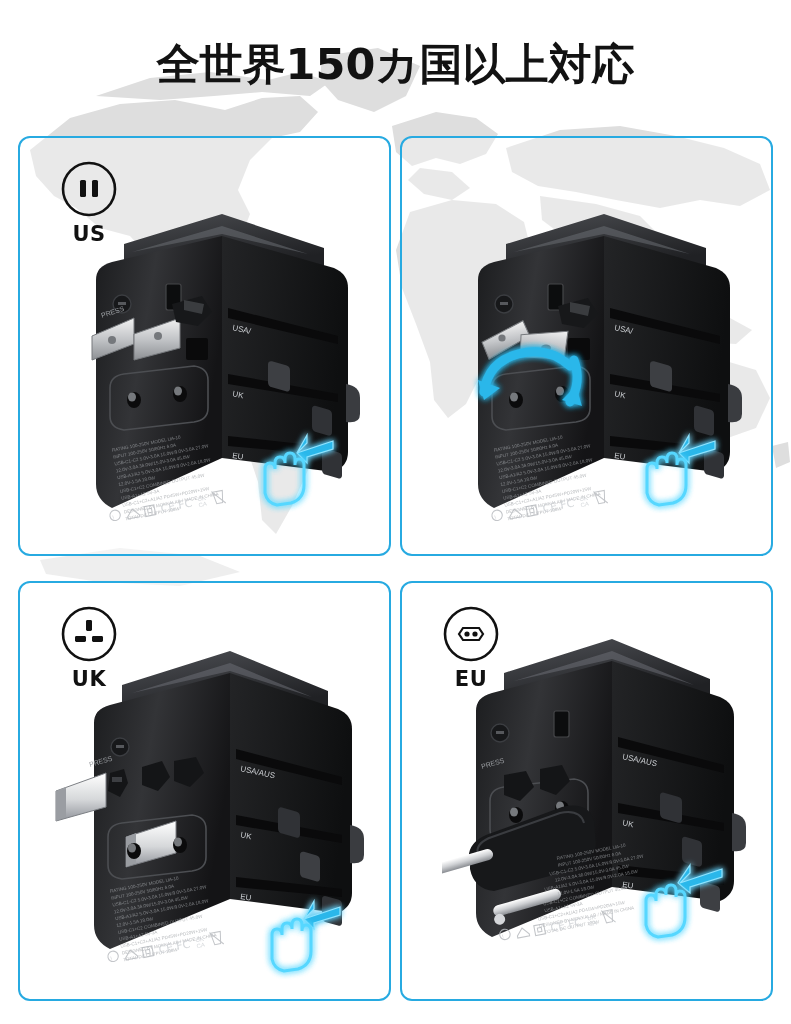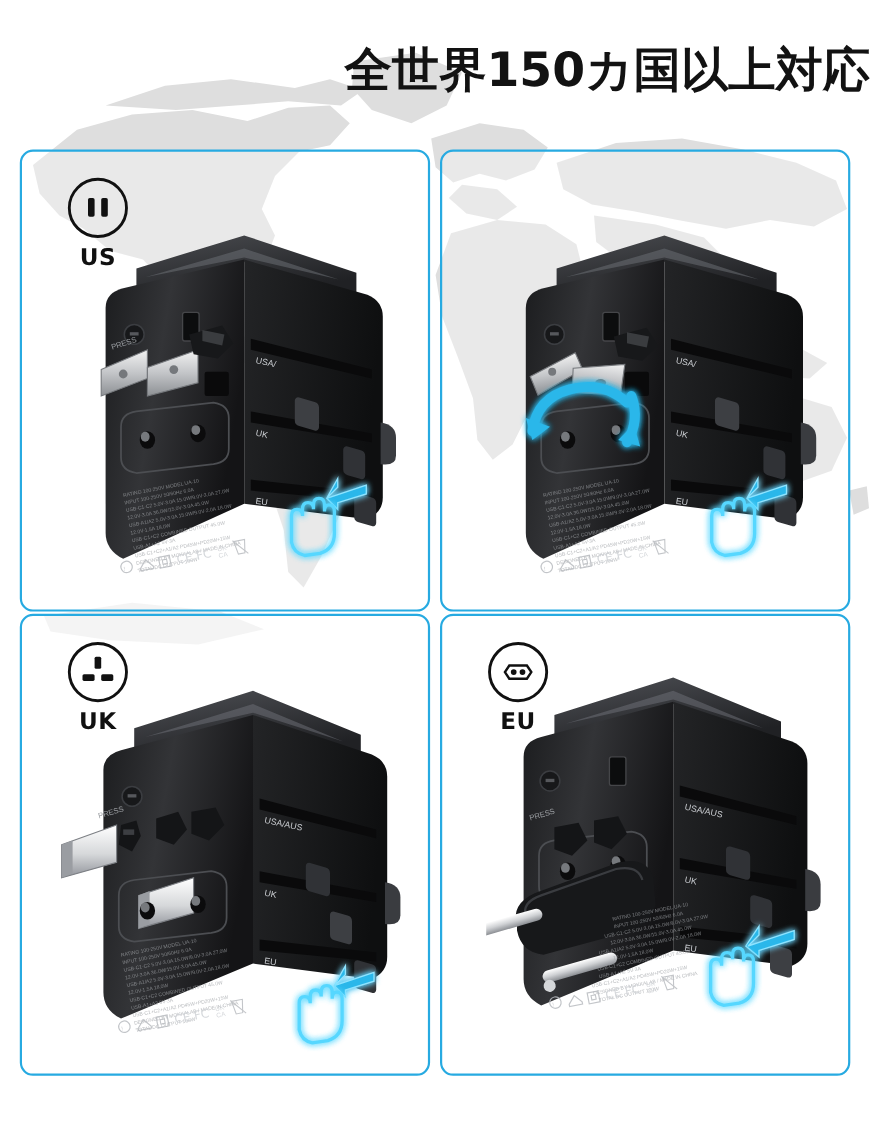--- a/index.html
+++ b/index.html
@@ -26,21 +26,21 @@
 
   
   .header {
     position: absolute;
     left: 0; top: 0;
     width: 791px;
     height: 128px;
     z-index: 2;
     display: flex;
     align-items: center;
-    justify-content: flex-end;
+    justify-content: center;
   }
   .header-title {
     font-family: "DejaVu Sans", "Liberation Sans", sans-serif;
     font-size: 43px;
     font-weight: bold;
     color: #121212;
     letter-spacing: 0px;
     white-space: nowrap;
     line-height: 1;
   }
@@ -48,21 +48,21 @@
   
   .panel-grid {
     position: absolute;
     left: 18px;
     top: 136px;
     width: 755px;
     height: 856px;
     display: grid;
     grid-template-columns: 373px 373px;
     grid-template-rows: 420px 420px;
-    gap: 2px 9px;
+    gap: 25px 9px;
     z-index: 2;
   }
   .panel {
     position: relative;
     border: 2px solid #27aae1;
     border-radius: 12px;
     background: rgba(255,255,255,0.35);
     overflow: hidden;
   }
 

